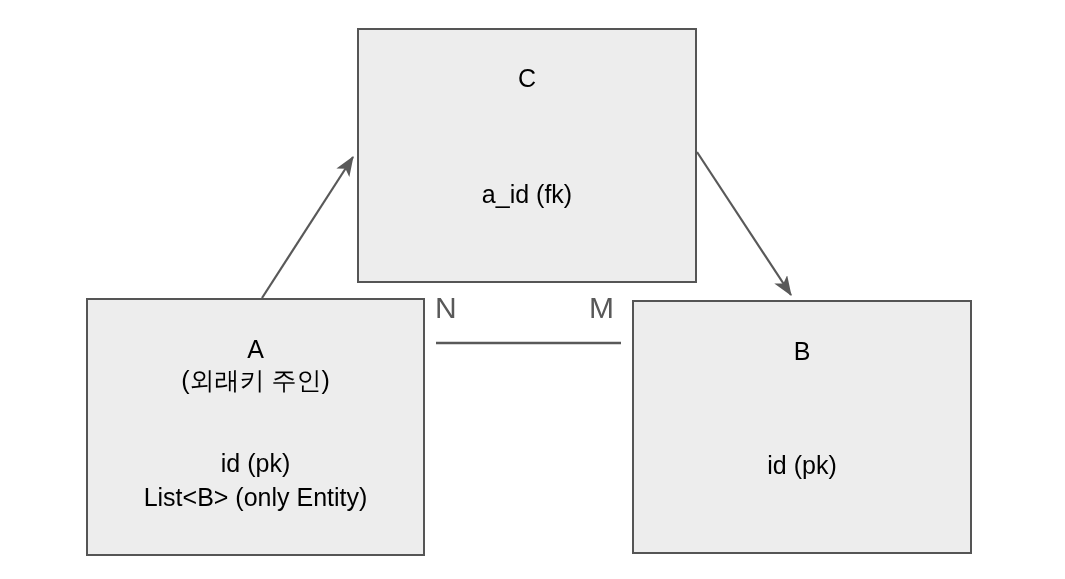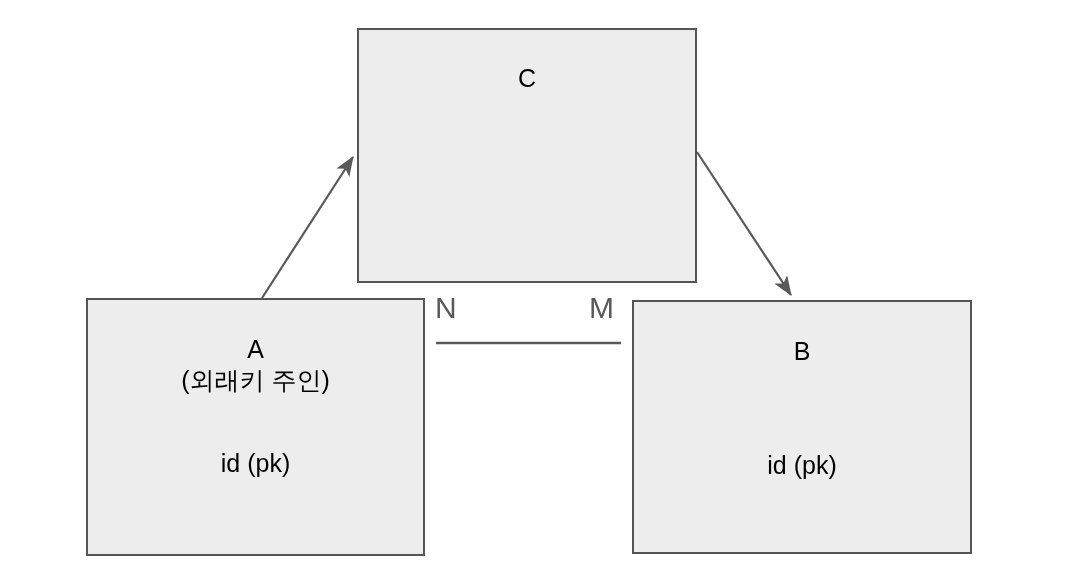--- a/index.html
+++ b/index.html
@@ -117,28 +117,30 @@
     <line x1="262" y1="298" x2="353" y2="157" stroke="#595959" stroke-width="2.2" marker-end="url(#arrowhead)"></line>
 
     <line x1="697" y1="152" x2="791" y2="295" stroke="#595959" stroke-width="2.2" marker-end="url(#arrowhead)"></line>
 
     <line x1="436" y1="343" x2="621" y2="343" stroke="#595959" stroke-width="2.6"></line>
   </svg>
 
   <div class="entity-box card-c">
     <div class="entity-title">C</div>
     <div class="entity-fields">
+      <div>a_id (fk)</div>
     </div>
   </div>
 
   <div class="entity-box card-a">
     <div class="entity-title">A</div>
     <div class="entity-sub">(외래키 주인)</div>
     <div class="entity-fields">
       <div>id (pk)</div>
+      <div>List&lt;B&gt; (only Entity)</div>
     </div>
   </div>
 
   <div class="entity-box card-b">
     <div class="entity-title">B</div>
     <div class="entity-fields">
       <div>id (pk)</div>
     </div>
   </div>
 

